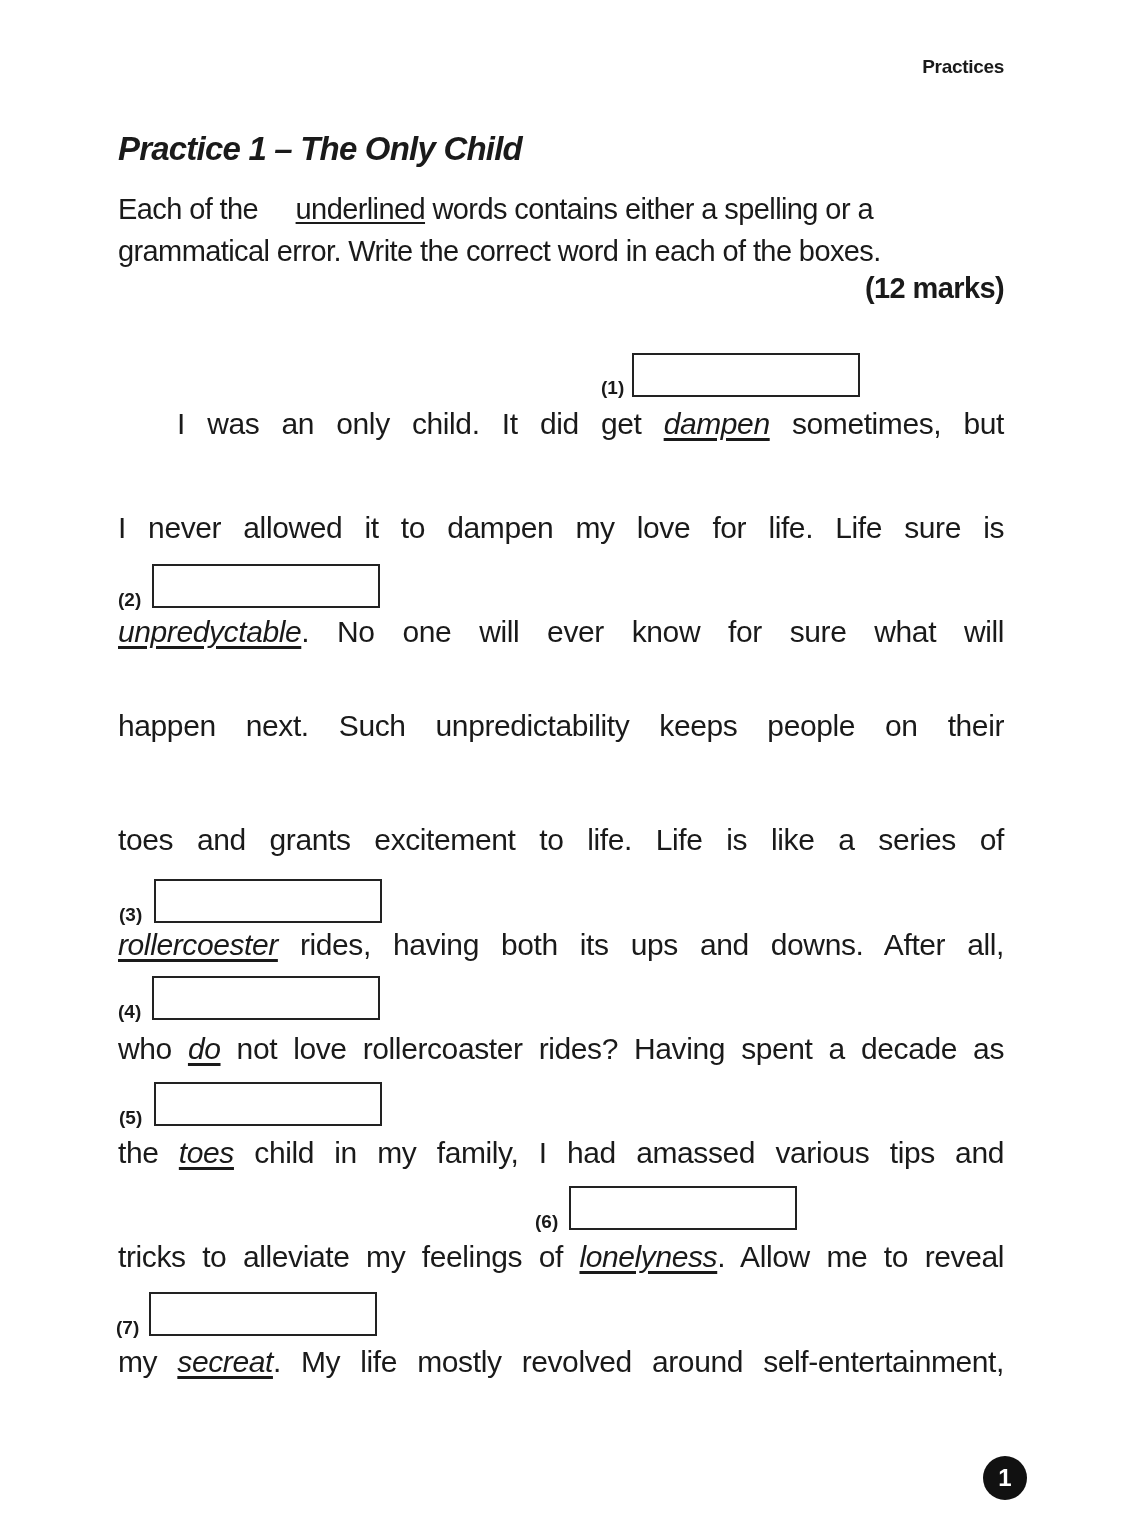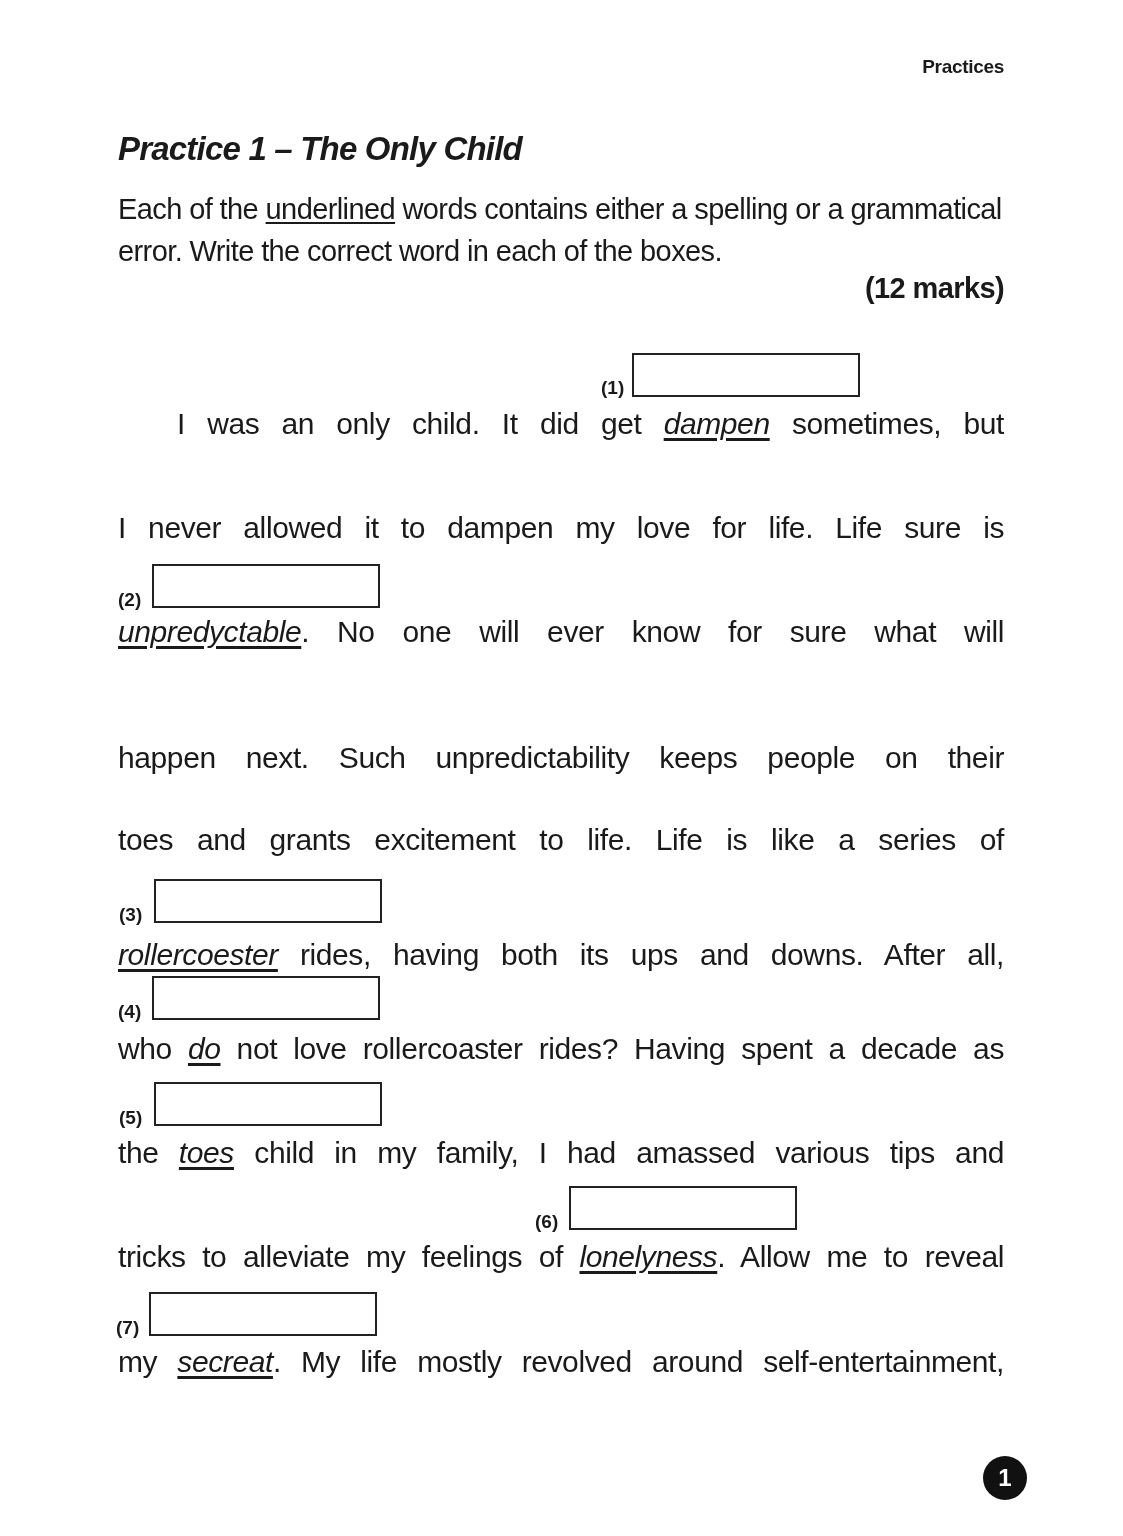--- a/index.html
+++ b/index.html
@@ -1,21 +1,21 @@
 <!DOCTYPE html>
 <html><head>
 <meta charset="utf-8">
 <style>
   html, body { margin:0; padding:0; background:#ffffff; }
   body { width:1123px; height:1536px; position:relative; overflow:hidden;
          font-family:"Liberation Sans", "DejaVu Sans", sans-serif; color:#1a1a1a; }
   .header { position:absolute; right:119px; top:56px; font-size:19px; font-weight:bold; letter-spacing:-0.3px;margin-left:13px; }
   .title { position:absolute; left:118px; top:130px; font-size:33px; font-weight:bold; letter-spacing:-0.8px;font-style:italic; }
   .instr { position:absolute; left:118px; top:188px; width:886px; font-size:29px; line-height:42px; letter-spacing:-0.6px; }
-  .instr .u { text-decoration:underline; text-underline-offset:3px; }
+  .instr .u { text-decoration:underline; text-underline-offset:3px;margin-left:30px; }
   .marks { position:absolute; right:119px; top:272px; font-size:29px; letter-spacing:-0.6px;font-weight:bold; }
   .line { position:absolute; left:118px; width:886px; font-size:30px; line-height:36px;
           text-align:justify; text-align-last:justify; white-space:nowrap; letter-spacing:-0.4px; }
   .err { font-style:italic; text-decoration:underline; text-underline-offset:4px; }
   .qlabel { position:absolute; font-size:19px; font-weight:bold; }
   .box { position:absolute; border:2px solid #222; background:#fff; height:44px; box-sizing:border-box; }
   .pageno { position:absolute; left:983px; top:1456px; width:44px; height:44px; border-radius:50%;
             background:#111; color:#fff; font-weight:bold; font-size:24px; text-align:center; line-height:44px; }
 </style>
 </head>
@@ -49,25 +49,25 @@
 
 <span class="qlabel" style="left:116px;top:1317px;">(7)</span>
 <input class="box" style="left: 149px; top: 1292px; width: 228px;" value="">
 
 <div class="line" style="left:177px;width:827px;top:406px;"><span>I was an only child. It did get </span><span class="err">dampen</span><span> sometimes, but</span></div>
 
 <div class="line" style="top:510px;"><span>I never allowed it to dampen my love for life. Life sure is</span></div>
 
 <div class="line" style="top:614px;"><span class="err">unpredyctable</span><span>. No one will ever know for sure what will</span></div>
 
-<div class="line" style="top:740px;"><span>happen next. Such unpredictability keeps people on their</span></div>
+<div class="line" style="top:708px;"><span>happen next. Such unpredictability keeps people on their</span></div>
 
 <div class="line" style="top:822px;"><span>toes and grants excitement to life. Life is like a series of</span></div>
 
-<div class="line" style="top:927px;margin-top:10px;"><span class="err">rollercoester</span><span> rides, having both its ups and downs. After all,</span></div>
+<div class="line" style="top:927px;"><span class="err">rollercoester</span><span> rides, having both its ups and downs. After all,</span></div>
 
 <div class="line" style="top:1031px;"><span>who </span><span class="err">do</span><span> not love rollercoaster rides? Having spent a decade as</span></div>
 
 <div class="line" style="top:1135px;"><span>the </span><span class="err">toes</span><span> child in my family, I had amassed various tips and</span></div>
 
 <div class="line" style="top:1239px;"><span>tricks to alleviate my feelings of </span><span class="err">lonelyness</span><span>. Allow me to reveal</span></div>
 
 <div class="line" style="top:1344px;"><span>my </span><span class="err">secreat</span><span>. My life mostly revolved around self-entertainment,</span></div>
 
 <div class="pageno">1</div>

